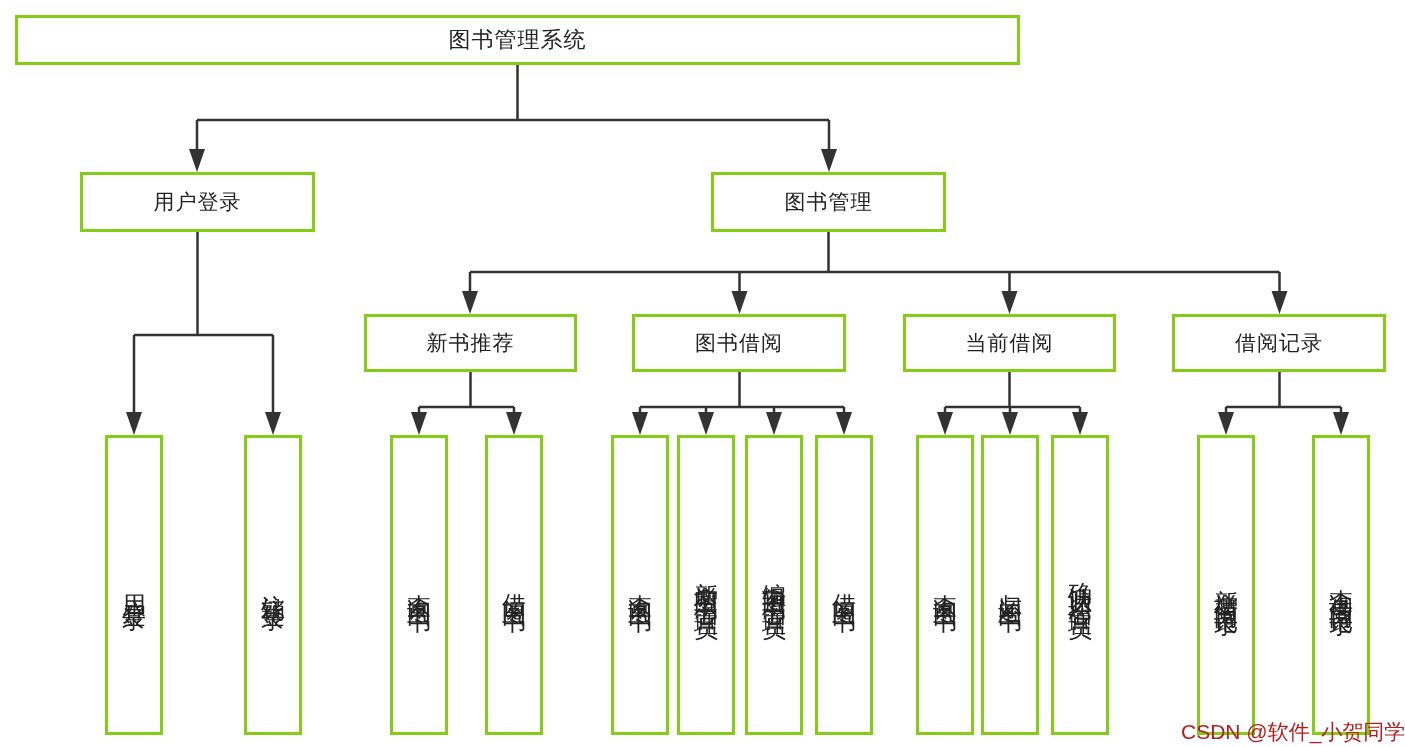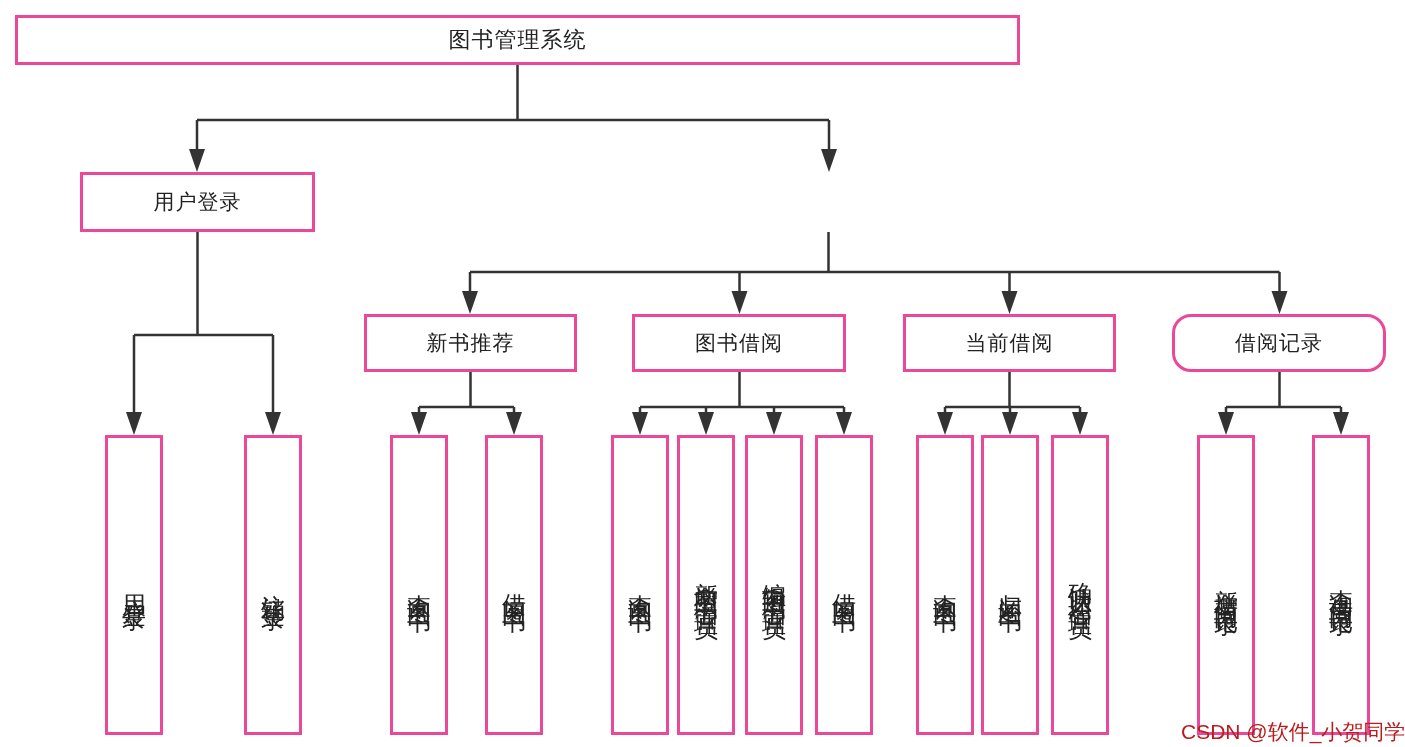--- a/index.html
+++ b/index.html
@@ -14,21 +14,21 @@
   .connectors {
     position: absolute;
     left: 0; top: 0;
     width: 1405px; height: 747px;
     z-index: 1;
   }
   .node {
     position: absolute;
     box-sizing: border-box;
     background: #ffffff;
-    border: 3px solid #ec4899;
+    border: 3px solid #84cc16;
     display: flex;
     align-items: center;
     justify-content: center;
     z-index: 2;
   }
   .h-label {
     font-size: 21px;
     color: #222222;
     letter-spacing: 1px;
     white-space: nowrap;
@@ -42,21 +42,21 @@
     color: #222222;
     line-height: 1.0;
   }
   
   .root-box   { left: 15px;   top: 15px;  width: 1005px; height: 50px; }
   .n-login    { left: 80px;   top: 172px; width: 235px;  height: 60px; }
   .n-bookmgmt { left: 711px;  top: 172px; width: 235px;  height: 60px; }
   .n-recommend{ left: 364px;  top: 314px; width: 213px;  height: 58px; }
   .n-borrow   { left: 632px;  top: 314px; width: 214px;  height: 58px; }
   .n-current  { left: 903px;  top: 314px; width: 213px;  height: 58px; justify-content: center; }
-  .n-records  { left: 1172px; top: 314px; width: 214px;  height: 58px; border-radius: 19px; }
+  .n-records  { left: 1172px; top: 314px; width: 214px;  height: 58px; }
   .leaf { top: 435px; width: 58px; height: 300px; }
   .leaf-a1 { left: 105px; }
   .leaf-a2 { left: 244px; }
   .leaf-b1 { left: 390px; }
   .leaf-b2 { left: 485px; }
   .leaf-c1 { left: 611px; }
   .leaf-c2 { left: 677px; }
   .leaf-c3 { left: 745px; }
   .leaf-c4 { left: 815px; }
   .leaf-d1 { left: 916px; }
@@ -112,20 +112,23 @@
     </g>
   </svg>
 
   <div class="node root-box">
     <span class="h-label">图书管理系统</span>
   </div>
 
   <div class="node n-login">
     <span class="h-label">用户登录</span>
   </div>
+  <div class="node n-bookmgmt">
+    <span class="h-label">图书管理</span>
+  </div>
 
   <div class="node n-recommend">
     <span class="h-label">新书推荐</span>
   </div>
   <div class="node n-borrow">
     <span class="h-label">图书借阅</span>
   </div>
   <div class="node n-current">
     <span class="h-label">当前借阅</span>
   </div>

